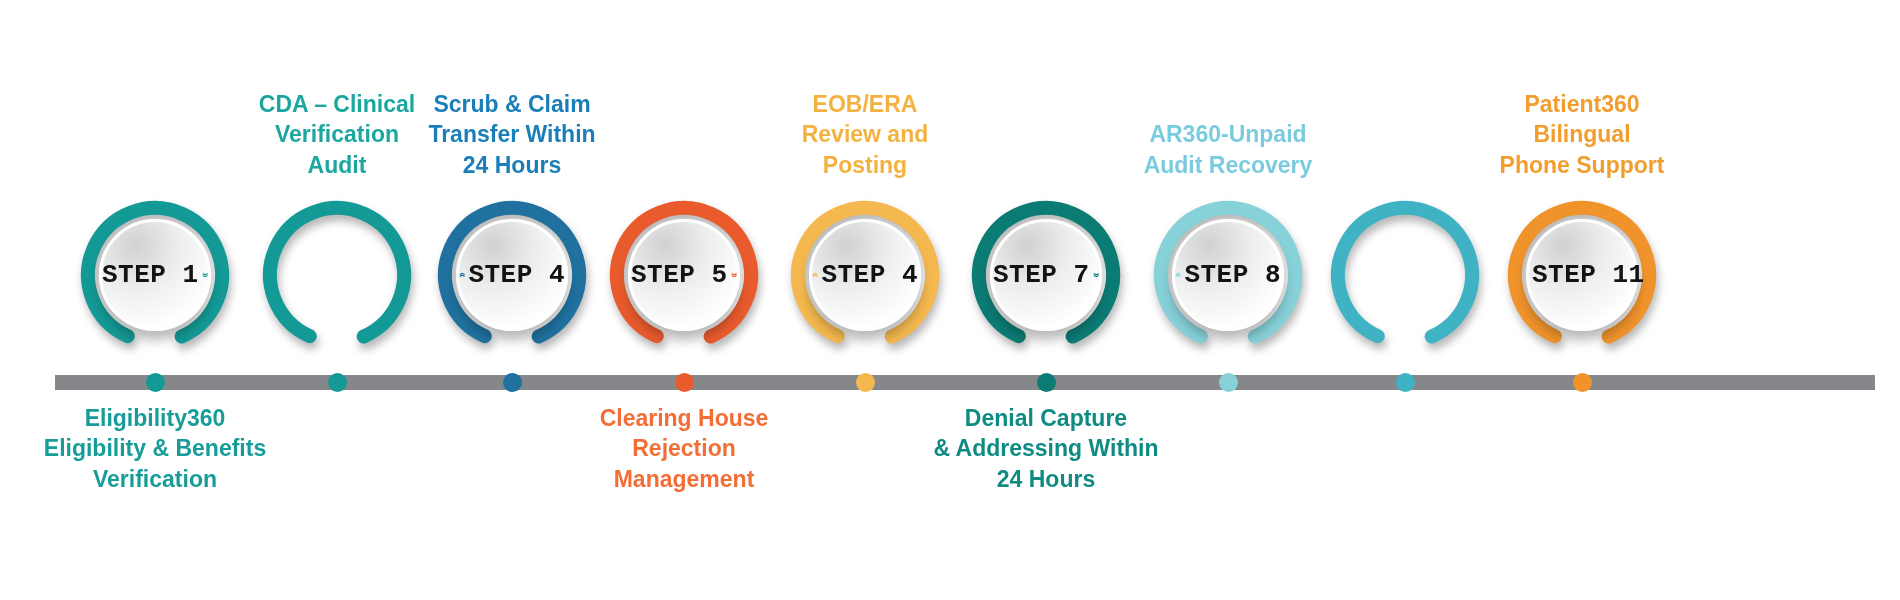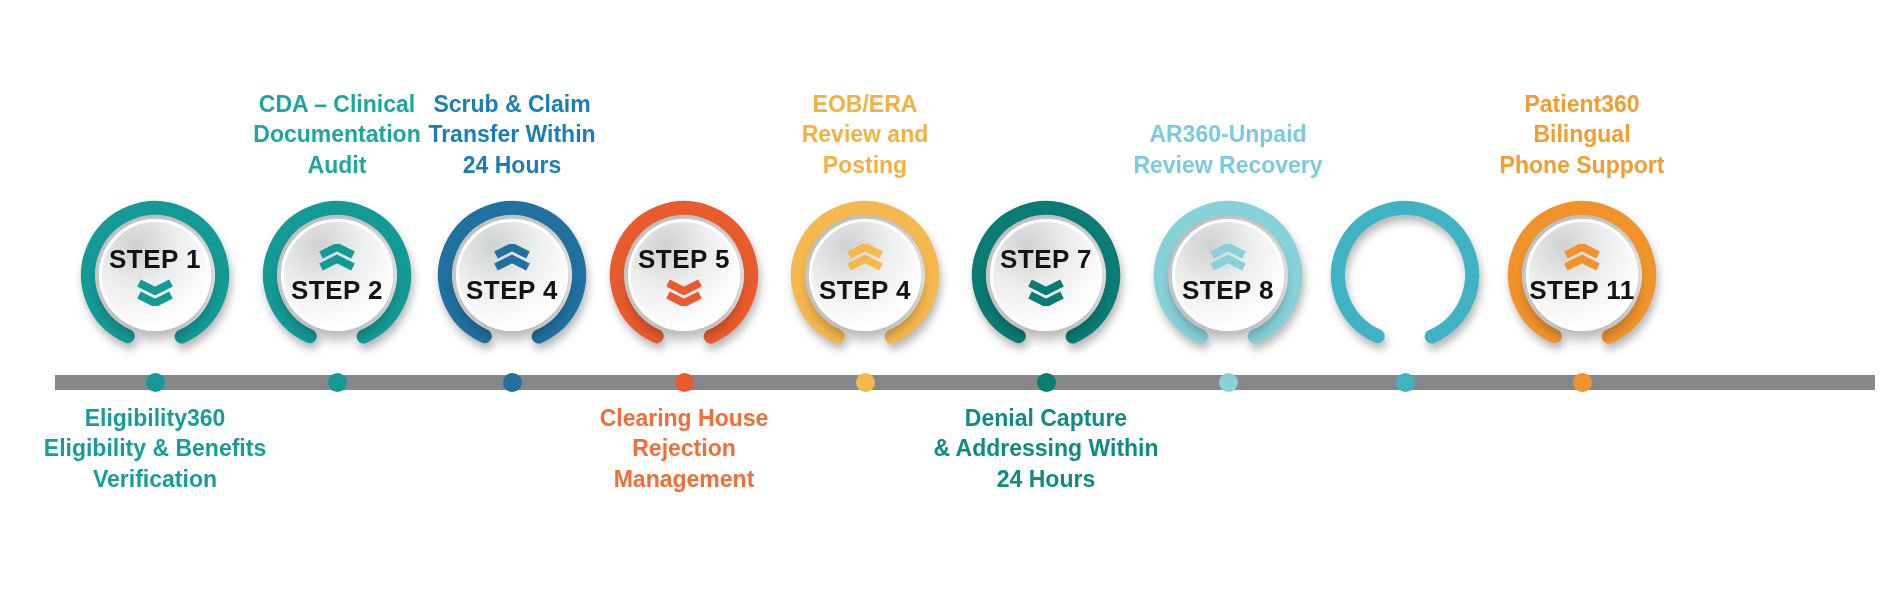--- a/index.html
+++ b/index.html
@@ -45,22 +45,23 @@
     stroke-linecap:round;
     stroke-dasharray:364.9 56.1;
   }
   .inner{
     position:absolute;left:19px;top:19px;
     width:106px;height:106px;
     border-radius:50%;
     border:3px solid #ffffff;
     background:radial-gradient(circle at 32% 22%, #cfd1d2 0%, #eceded 38%, #ffffff 78%);
     box-shadow:0 9px 12px rgba(0,0,0,.28);
-    display:flex;flex-direction:column;align-items:center;justify-content:center;
+    display:flex;flex-direction:row;align-items:center;justify-content:flex-start;
     gap:3px;
+    font-family:Liberation Mono, monospace;
   }
   .step-title{
     font-size:26px;font-weight:700;color:#131313;
     letter-spacing:.5px;white-space:nowrap;
   }
   .chev{width:42px;height:28px;}
   .chev polyline{
     fill:none;stroke:var(--accent);stroke-width:8;
   }
   .label{
@@ -108,31 +109,24 @@
       <div class="label below">Eligibility360
 Eligibility &amp; Benefits
 Verification</div>
     </div>
 
     <div class="step" style="--accent: #149a96; --label-color: #1ba6a0;">
       <div class="assembly">
         <svg class="ring" viewBox="0 0 150 150">
           <circle cx="75" cy="75" r="67" transform="rotate(114 75 75)"></circle>
         </svg>
-        <div class="inner">
-          <svg class="chev" viewBox="0 0 42 28">
-            <polyline points="5,11 21,3 37,11"></polyline>
-              <polyline points="5,23 21,15 37,23"></polyline>
-          </svg>
-          <div class="step-title">STEP 2</div>
-        </div>
       </div>
       <span class="dot"></span>
       <div class="label above">CDA – Clinical
-Documentation
+Verification
 Audit</div>
     </div>
 
 
     <div class="step" style="--accent: #20719f; --label-color: #1a7fb8;">
       <div class="assembly">
         <svg class="ring" viewBox="0 0 150 150">
           <circle cx="75" cy="75" r="67" transform="rotate(114 75 75)"></circle>
         </svg>
         <div class="inner">
@@ -214,21 +208,21 @@
         <div class="inner">
           <svg class="chev" viewBox="0 0 42 28">
             <polyline points="5,11 21,3 37,11"></polyline>
               <polyline points="5,23 21,15 37,23"></polyline>
           </svg>
           <div class="step-title">STEP 8</div>
         </div>
       </div>
       <span class="dot"></span>
       <div class="label above">AR360-Unpaid
-Review Recovery</div>
+Audit Recovery</div>
     </div>
 
     <div class="step" style="--accent: #3fb3c3; --label-color: #38aec5;">
       <div class="assembly">
         <svg class="ring" viewBox="0 0 150 150">
           <circle cx="75" cy="75" r="67" transform="rotate(114 75 75)"></circle>
         </svg>
       </div>
       <span class="dot"></span>
     </div>

